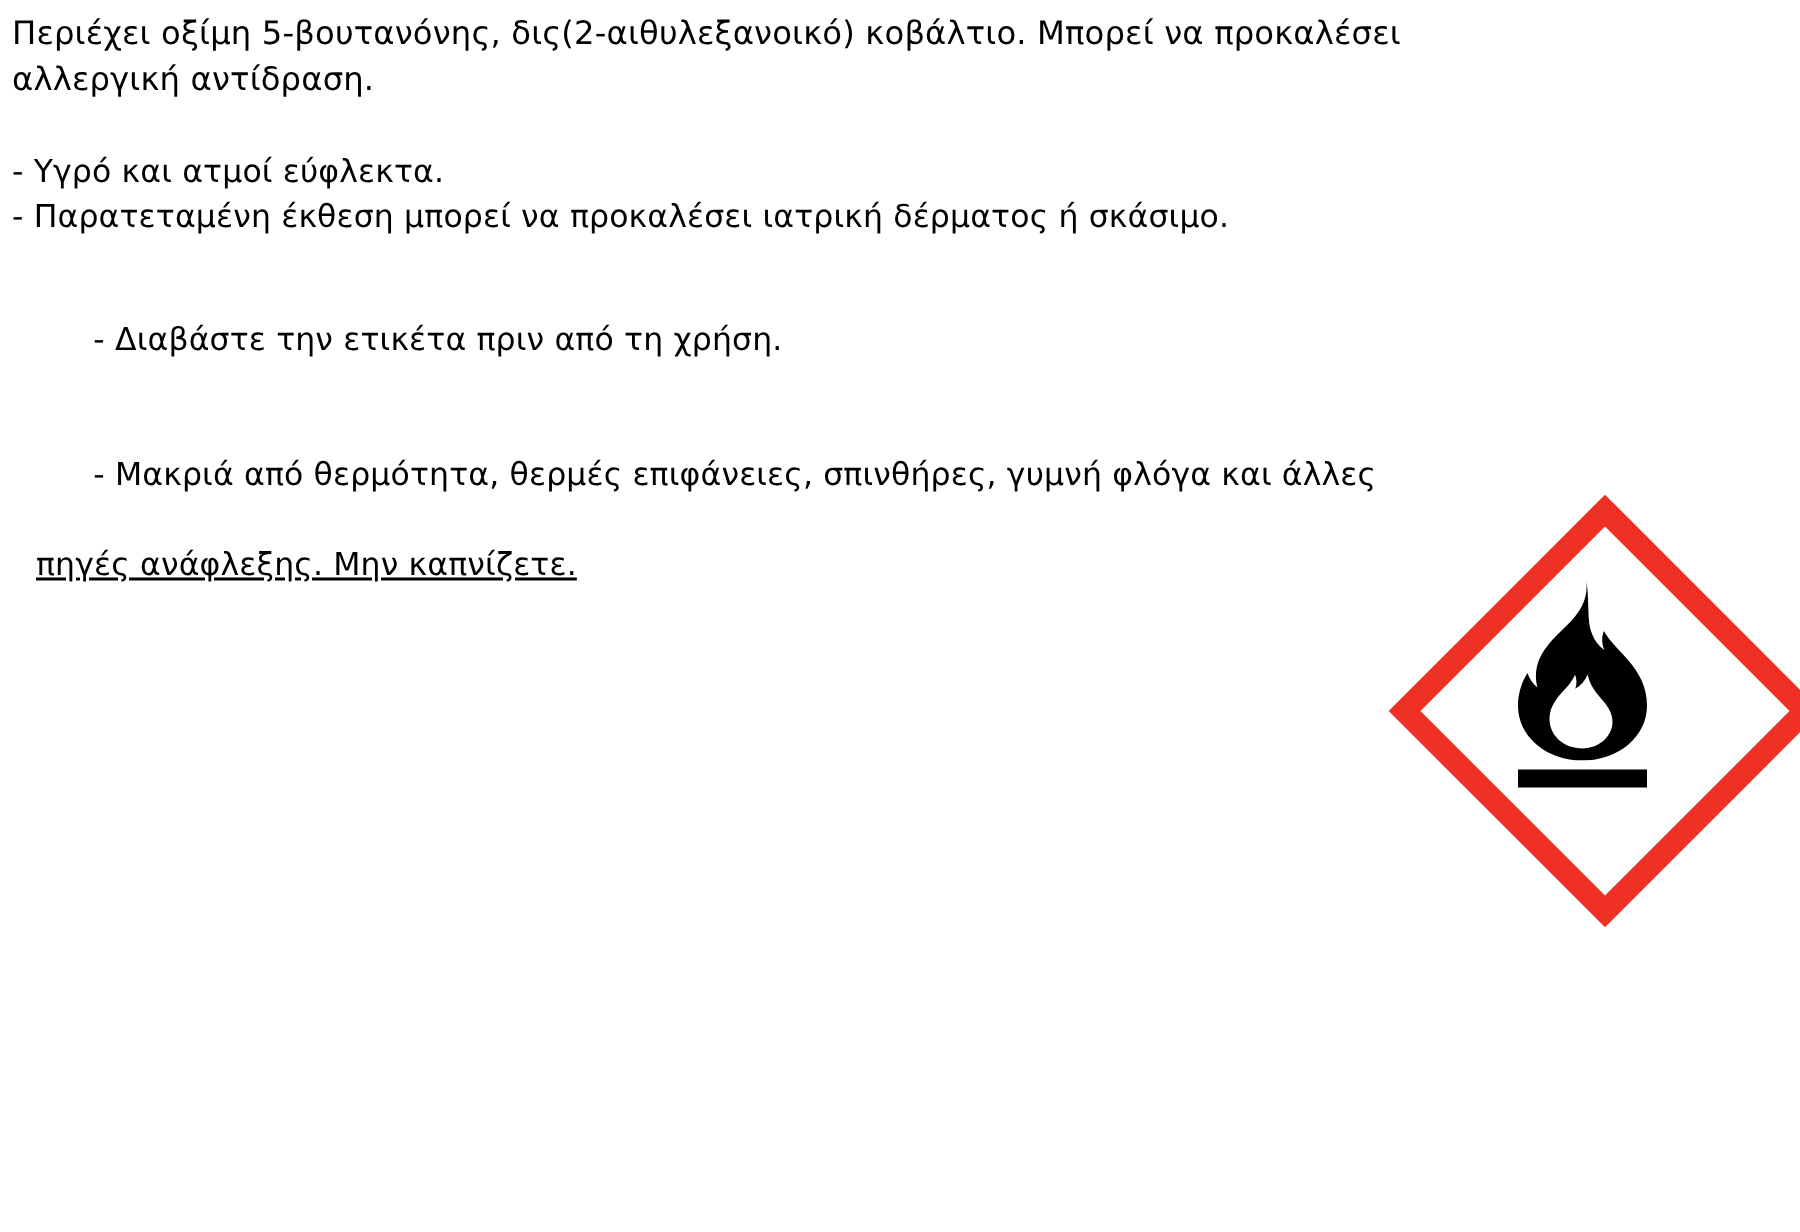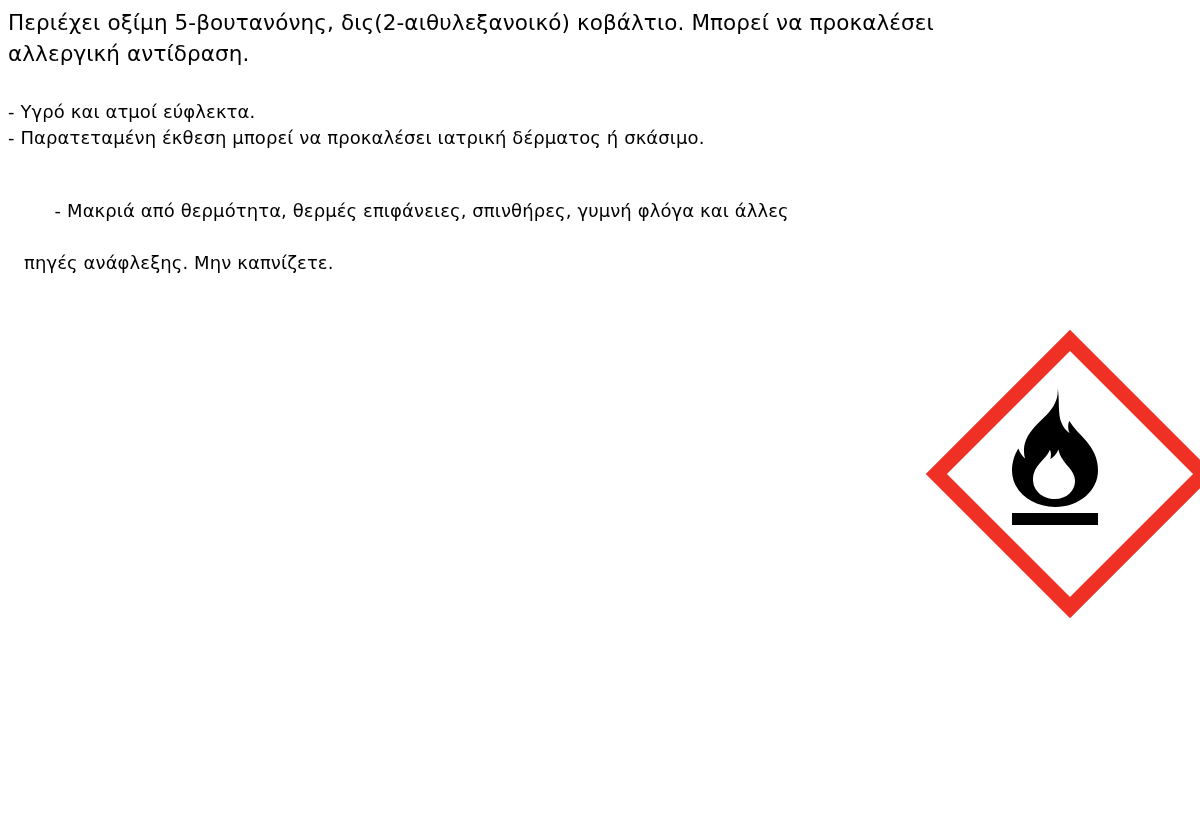--- a/index.html
+++ b/index.html
@@ -37,30 +37,31 @@
     white-space: pre-wrap;
   }
   .spacer-md { height: 30px; }
 
   .stmt-list {
     list-style: none;
     margin: 0;
     padding: 0;
   }
   .stmt-item {
-    font-size: 18px;
+    font-size: 21px;
     line-height: 1.43;
     letter-spacing: 0.1px;
     margin: 0;
     white-space: pre-wrap;
     text-indent: 0;
   }
   .stmt-item .cont {
     display: block;
     padding-left: 16px;
+    text-decoration: underline;
   }
 
   .group-gap { height: 22px; }
 
   
   .pictogram {
     position: absolute;
     left: 930px;
     top: 334px;
     width: 250px;
@@ -114,20 +115,23 @@
 
     <ul class="stmt-list">
       <li class="stmt-item">- Υγρό και ατμοί εύφλεκτα.</li>
       <li class="stmt-item">- Παρατεταμένη έκθεση μπορεί να προκαλέσει ιατρική δέρματος ή σκάσιμο.</li>
     </ul>
 
     <div class="group-gap"></div>
 
     <ul class="stmt-list">
       <li class="stmt-item">
+        <span>- Διαβάστε την ετικέτα πριν από τη χρήση.</span>
+      </li>
+      <li class="stmt-item">
         <span>- Μακριά από θερμότητα, θερμές επιφάνειες, σπινθήρες, γυμνή φλόγα και άλλες</span>
         <span class="cont">πηγές ανάφλεξης. Μην καπνίζετε.</span>
       </li>
       <li class="stmt-item">
         
         
       </li>
 
     </ul>
 

